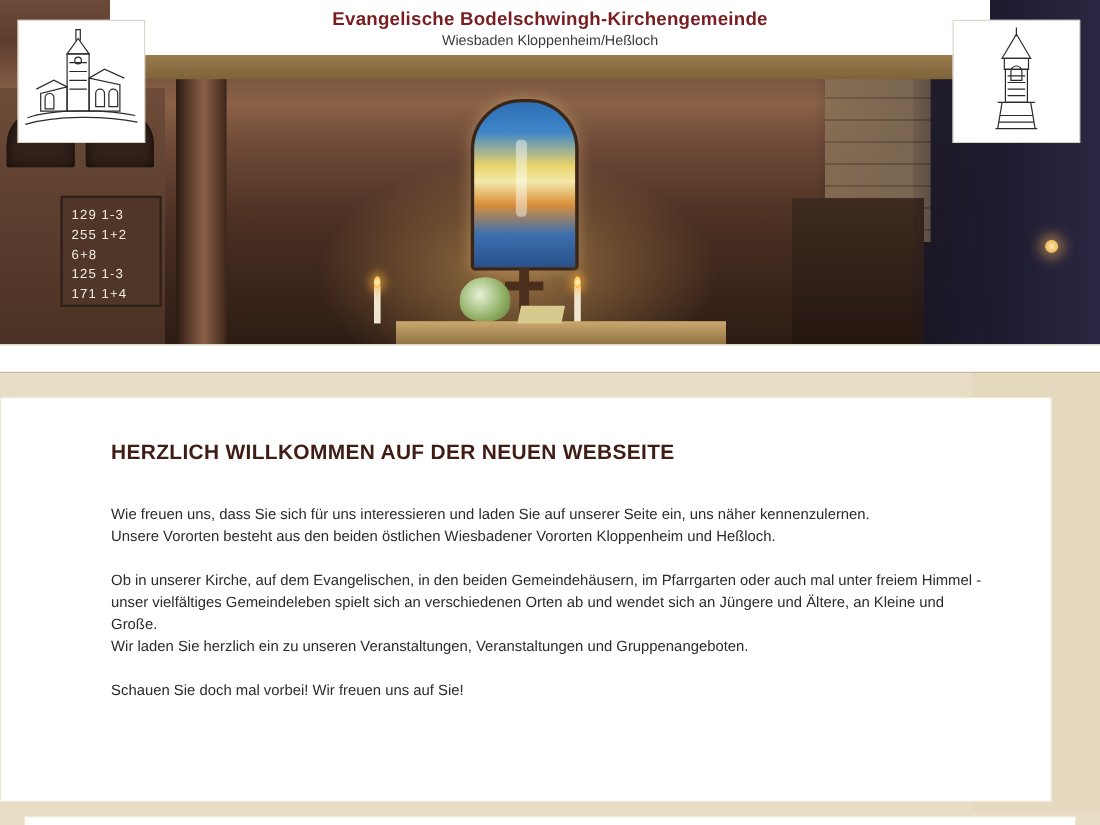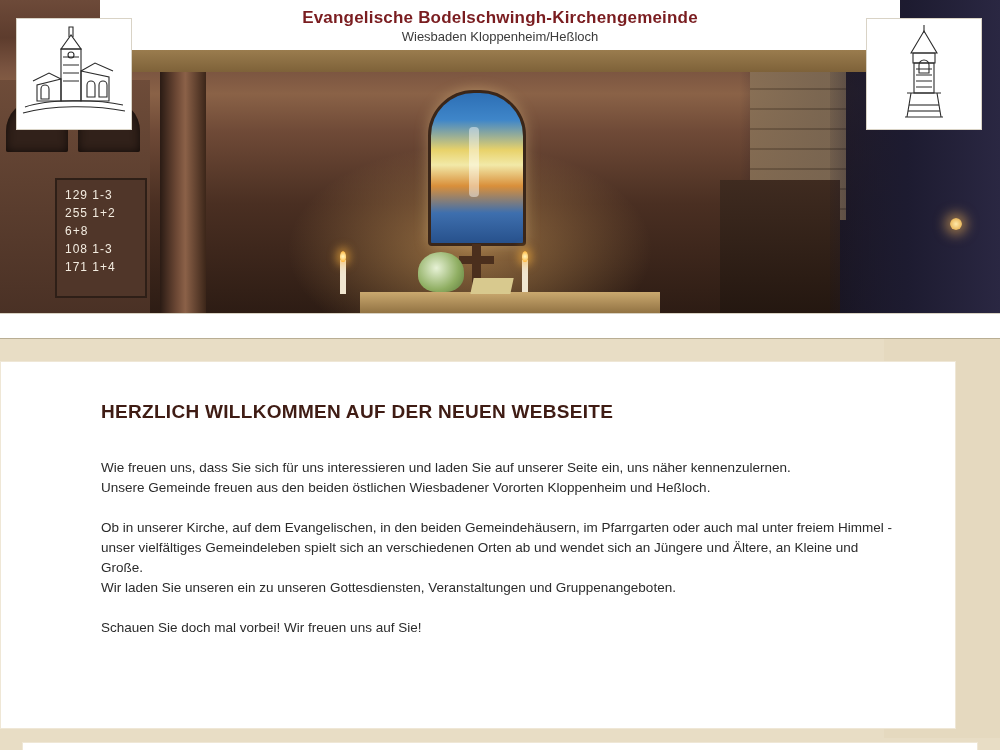--- a/index.html
+++ b/index.html
@@ -53,21 +53,21 @@
   .niche {
     position: absolute;
     width: 62px; height: 52px;
     background: #31211a;
     border-radius: 31px 31px 2px 2px;
     box-shadow: inset 0 0 10px #120b08;
   }
   .hymn-board {
     position: absolute;
     left: 55px; top: 178px;
-    width: 92px; height: 120px;
+    width: 92px; height: 101px;
     background: #503629;
     border: 2px solid #2e1f17;
     color: #f3ece0;
     font-size: 12px;
     line-height: 18px;
     padding: 6px 4px 0 8px;
     box-sizing: border-box;
     font-family: "Liberation Sans", sans-serif;
     letter-spacing: 1px;
   }
@@ -299,21 +299,21 @@
     <div class="hero-photo">
       <div class="wall-left">
         <div class="niche" style="left:6px; top:20px;"></div>
         <div class="niche" style="left:78px; top:20px;"></div>
       </div>
 
       <div class="hymn-board">
         <div>129  1-3</div>
         <div>255  1+2</div>
         <div>6+8</div>
-        <div>108  1-3</div>
+        <div>125  1-3</div>
         <div>171  1+4</div>
       </div>
 
       <div class="pillar"></div>
       <div class="stone-wall"></div>
 
       <div class="altar-area">
         <div class="window"></div>
         <div class="cross"></div>
         <div class="flowers"></div>
@@ -378,26 +378,26 @@
     <div class="menu-toggle">Menü...</div>
   </div>
 
   <div class="content-wrap">
     <div class="card">
       <h1>Herzlich willkommen auf der neuen Webseite</h1>
 
 
       <p>
         <span>Wie freuen uns, dass Sie sich für uns interessieren und laden Sie auf unserer Seite ein, uns näher kennenzulernen.</span>
-        <span>Unsere Gemeinde freuen aus den beiden östlichen Wiesbadener Vororten Kloppenheim und Heßloch.</span>
+        <span>Unsere Vororten besteht aus den beiden östlichen Wiesbadener Vororten Kloppenheim und Heßloch.</span>
       </p>
 
       <p>
         <span>Ob in unserer Kirche, auf dem Evangelischen, in den beiden Gemeindehäusern, im Pfarrgarten oder auch mal unter freiem Himmel - unser vielfältiges Gemeindeleben spielt sich an verschiedenen Orten ab und wendet sich an Jüngere und Ältere, an Kleine und Große.</span>
-        <span>Wir laden Sie unseren ein zu unseren Gottesdiensten, Veranstaltungen und Gruppenangeboten.</span>
+        <span>Wir laden Sie herzlich ein zu unseren Veranstaltungen, Veranstaltungen und Gruppenangeboten.</span>
       </p>
 
       <p>
         <span>Schauen Sie doch mal vorbei! Wir freuen uns auf Sie!</span>
       </p>
     </div>
   </div>
 
   <div class="bottom-strip"></div>
   <div class="bottom-card"></div>

